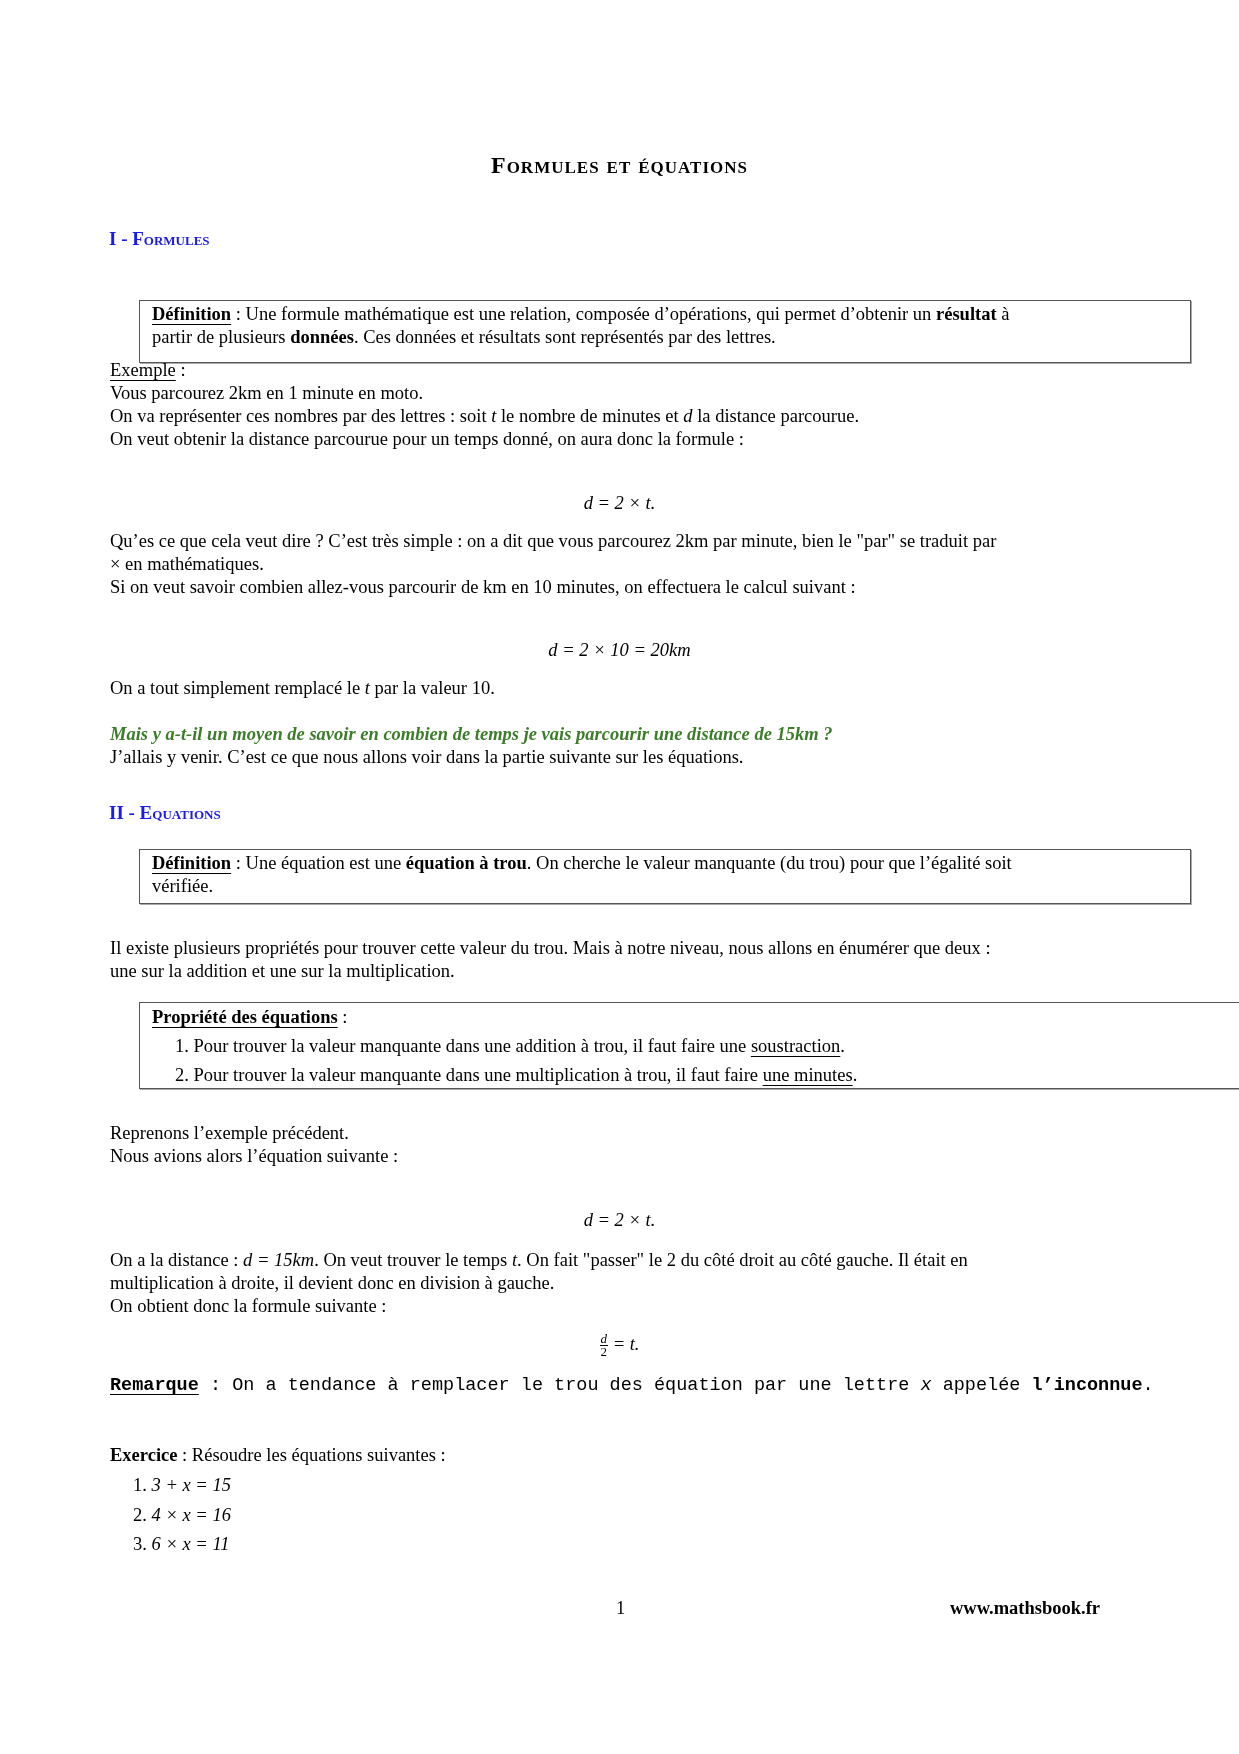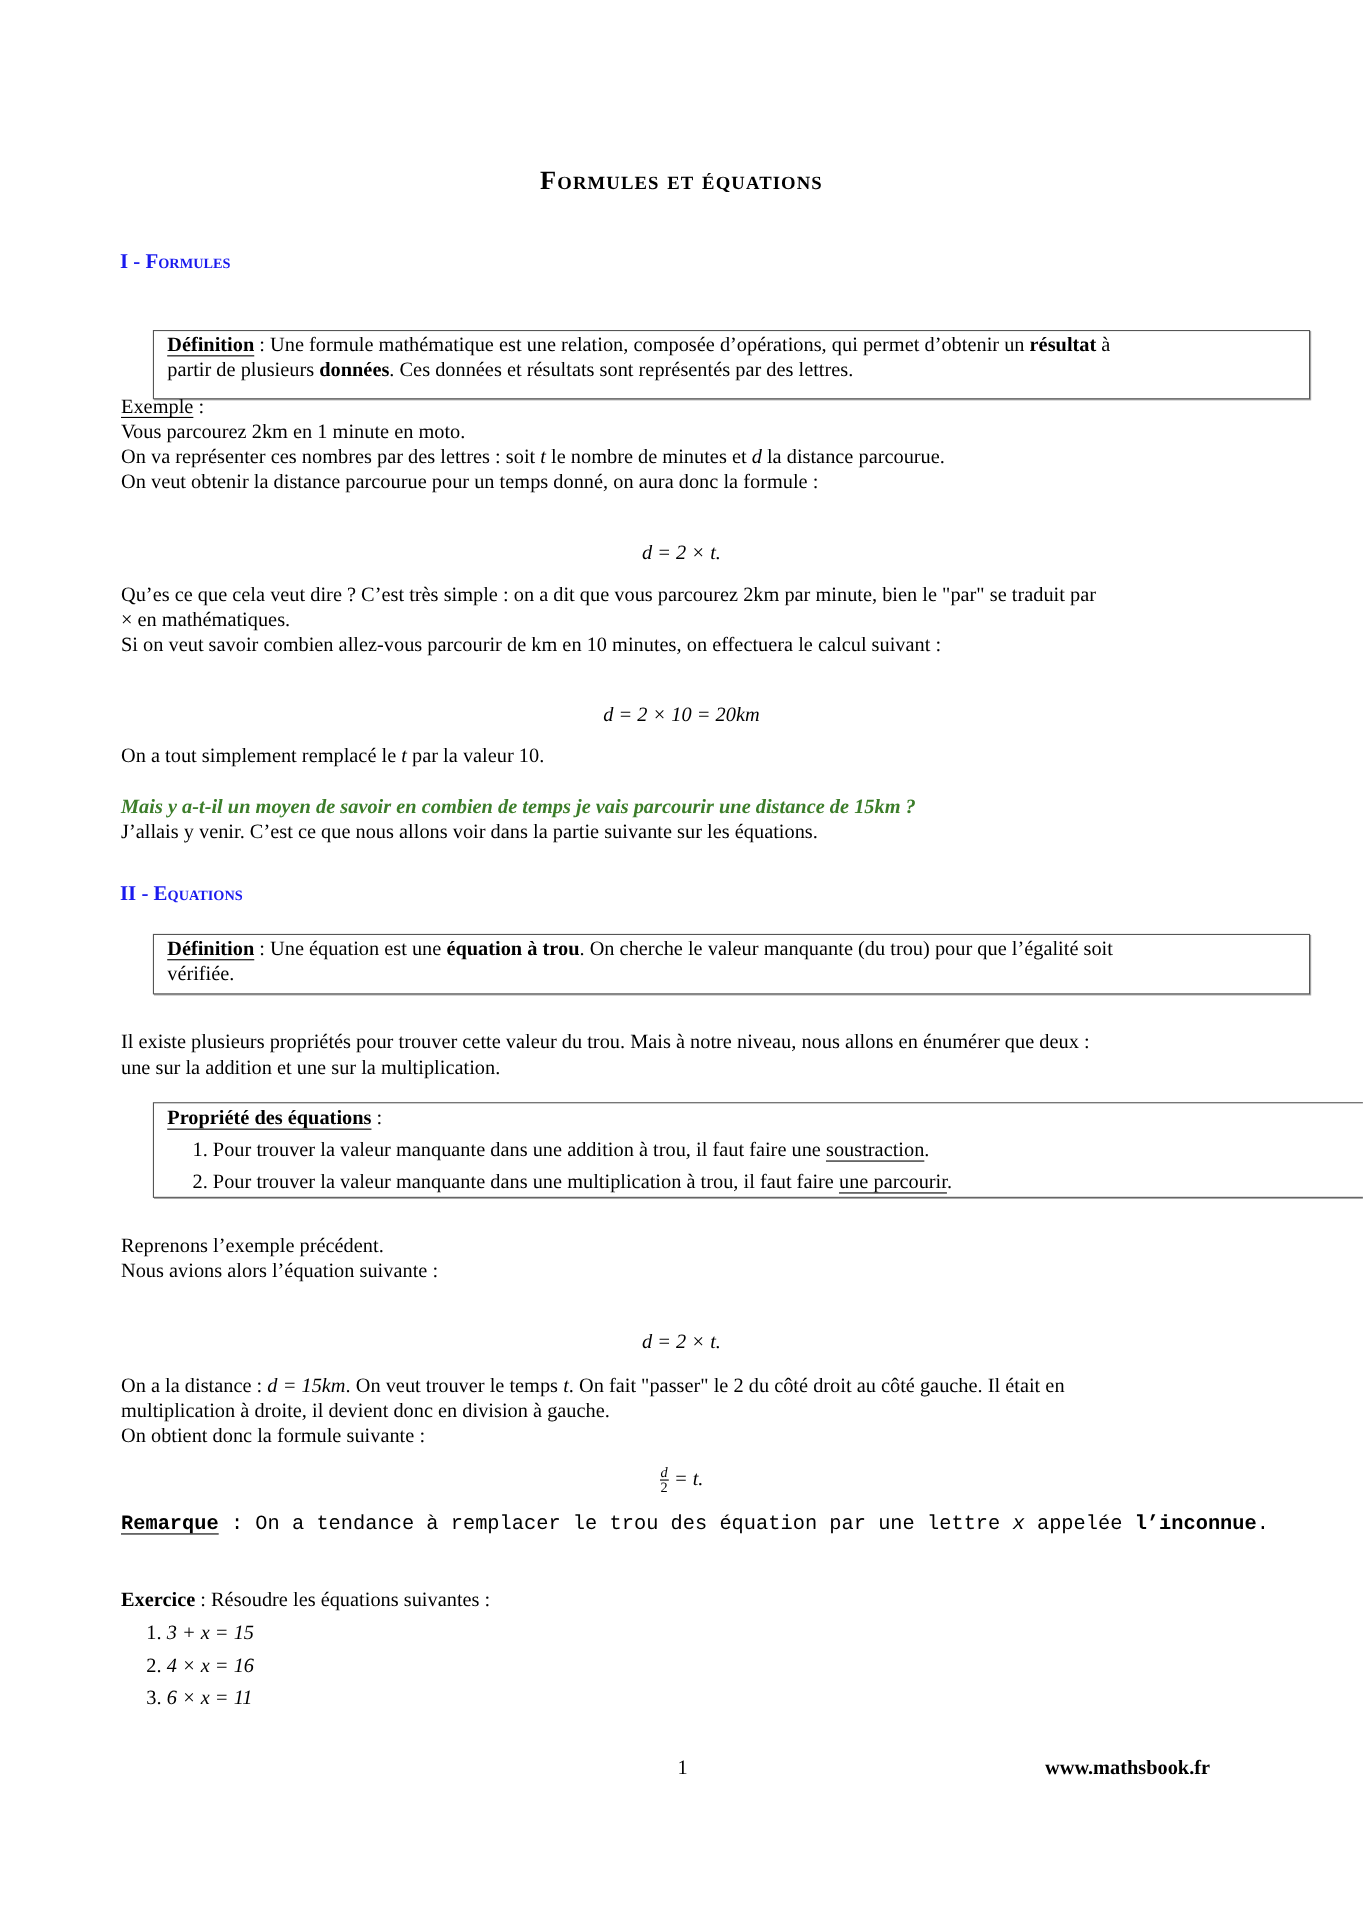--- a/index.html
+++ b/index.html
@@ -77,21 +77,21 @@
     <div class="abs txt" style="left:12px; top:2px;">
       <span class="b u">Définition</span><span> : Une équation est une </span><span class="b">équation à trou</span><span>. On cherche le valeur manquante (du trou) pour que l’égalité soit</span>
     </div>
     <div class="abs txt" style="left:12px; top:25px;">vérifiée.</div>
   </div>
   <div class="abs txt" style="left:110px; top:960px;">une sur la addition et une sur la multiplication.</div>
 
   <div class="abs box" style="left:139px; top:1002px; width:1160px; height:87px;">
     <div class="abs txt" style="left:12px; top:3px;"><span class="b u">Propriété des équations</span><span> :</span></div>
     <div class="abs txt" style="left:35px; top:32px;"><span>1.</span> <span>Pour trouver la valeur manquante dans une addition à trou, il faut faire une </span><span class="u">soustraction</span><span>.</span></div>
-    <div class="abs txt" style="left:35px; top:61px;"><span>2.</span> <span>Pour trouver la valeur manquante dans une multiplication à trou, il faut faire </span><span class="u">une parcourir</span><span>.</span></div>
+    <div class="abs txt" style="left:35px; top:61px;"><span>2.</span> <span>Pour trouver la valeur manquante dans une multiplication à trou, il faut faire </span><span class="u">une minutes</span><span>.</span></div>
   </div>
 
   <div class="abs txt" style="left:110px; top:1122px;">Reprenons l’exemple précédent.</div>
   <div class="abs txt" style="left:110px; top:1145px;">Nous avions alors l’équation suivante :</div>
 
   <div class="abs txt center math" style="left:0; width:1239px; top:1209px;">d = 2 × t.</div>
 
   <div class="abs txt" style="left:110px; top:1249px;"><span>On a la distance : </span><span class="math">d = 15km</span><span>. On veut trouver le temps </span><span class="math">t</span><span>. On fait "passer" le 2 du côté droit au côté gauche. Il était en</span></div>
   <div class="abs txt" style="left:110px; top:1272px;">multiplication à droite, il devient donc en division à gauche.</div>
   <div class="abs txt" style="left:110px; top:1295px;">On obtient donc la formule suivante :</div>

